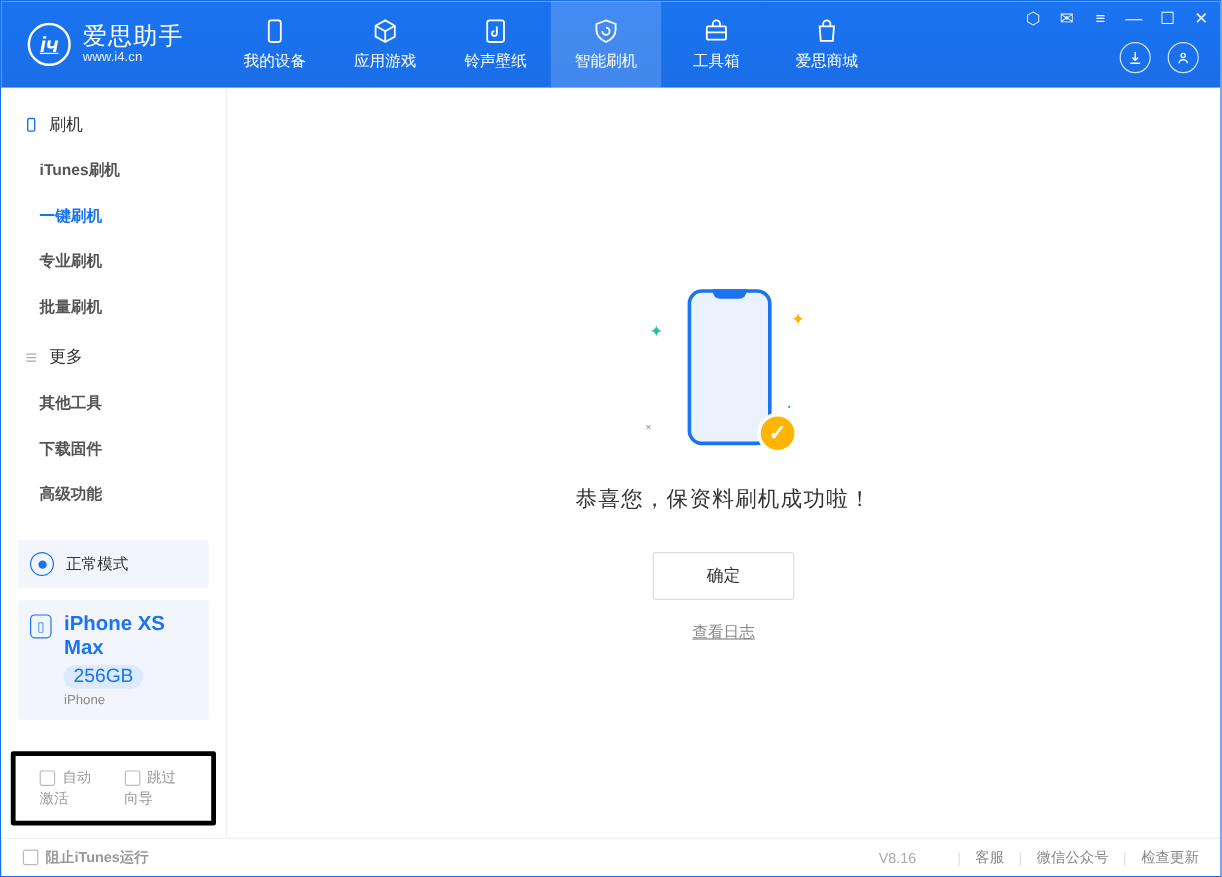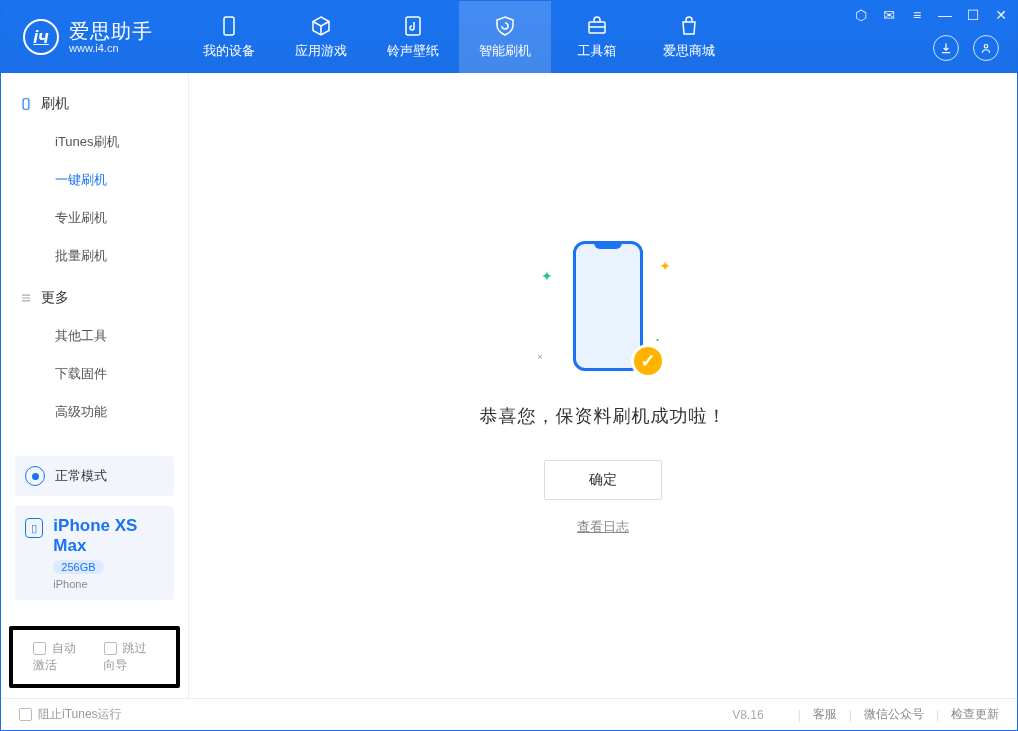--- a/index.html
+++ b/index.html
@@ -84,23 +84,24 @@
   flex-direction: column;
 }
 .sidebar-scroll { flex: 1; overflow: hidden; padding-top: 8px;}
 .group-head {
   display: flex; align-items: center; gap: 8px;
   padding: 14px 18px 10px 18px;
   color: #333; font-size: 14px; font-weight: 500;
 }
 .group-head svg { width: 14px; height: 14px; }
 .sidebar-item {
-  padding: 10px 0 10px 54px;
+  padding: 10px 0 10px 32px;
   color: #555; font-size: 13px;
   cursor: pointer;
+  font-weight: bold;
 }
 .sidebar-item.active { color: #1a73f0; }
 .sidebar-bottom { padding: 0 14px 0 14px; }
 .mode-card, .device-card {
   background: #f2f6fc;
   border-radius: 3px;
   margin-bottom: 10px;
   display: flex; align-items: center;
   padding: 10px 10px;
   gap: 10px;
@@ -121,21 +122,21 @@
   width: 20px; height: 20px;
   border: 1.5px solid #1a73f0; border-radius: 4px;
   display: flex; align-items: center; justify-content: center;
   color: #1a73f0; font-size: 11px;
   margin-top: 2px;
 }
 .device-info { display: flex; flex-direction: column; gap: 4px; }
 .device-name { color: #1a73f0; font-weight: 700; font-size: 17px; }
 .device-cap {
   background: #dbeafe; color: #1a73f0;
-  font-size: 11px; padding: 1px 8px;
+  font-size: 16px; padding: 1px 8px;
   border-radius: 10px; width: fit-content;
 }
 .device-type { color: #888; font-size: 11px; }
 .checkbox-row {
   border: 4px solid #000000;
   border-radius: 2px;
   margin: 16px 8px 10px 8px;
   padding: 10px 20px;
   display: flex; gap: 18px; align-items: center;
   color: #999; font-size: 12px;
@@ -182,21 +183,21 @@
   padding: 10px 44px; font-size: 14px; color: #333;
   border-radius: 2px; cursor: pointer; margin-top: 14px;
 }
 .log-link { color: #888; font-size: 13px; text-decoration: underline; cursor: pointer; margin-top: 0;}
 .footer {
   height: 32px;
   border-top: 1px solid #eee;
   display: flex; align-items: center;
   padding: 0 18px; font-size: 12px;
 }
-.footer .left { color: #999; display: flex; align-items: flex-end; gap: 6px; }
+.footer .left { color: #999; display: flex; align-items: flex-end; gap: 6px; font-weight: bold; }
 .footer .spacer { flex: 1; }
 .footer .ver { color: #aaa; margin-right: 22px; }
 .footer .flink { color: #888; cursor: pointer; }
 .footer .divider { color: #ddd; margin: 0 12px; }
 </style>
 </head>
 <body>
 
 <div class="header">
   <div class="logo-block">

